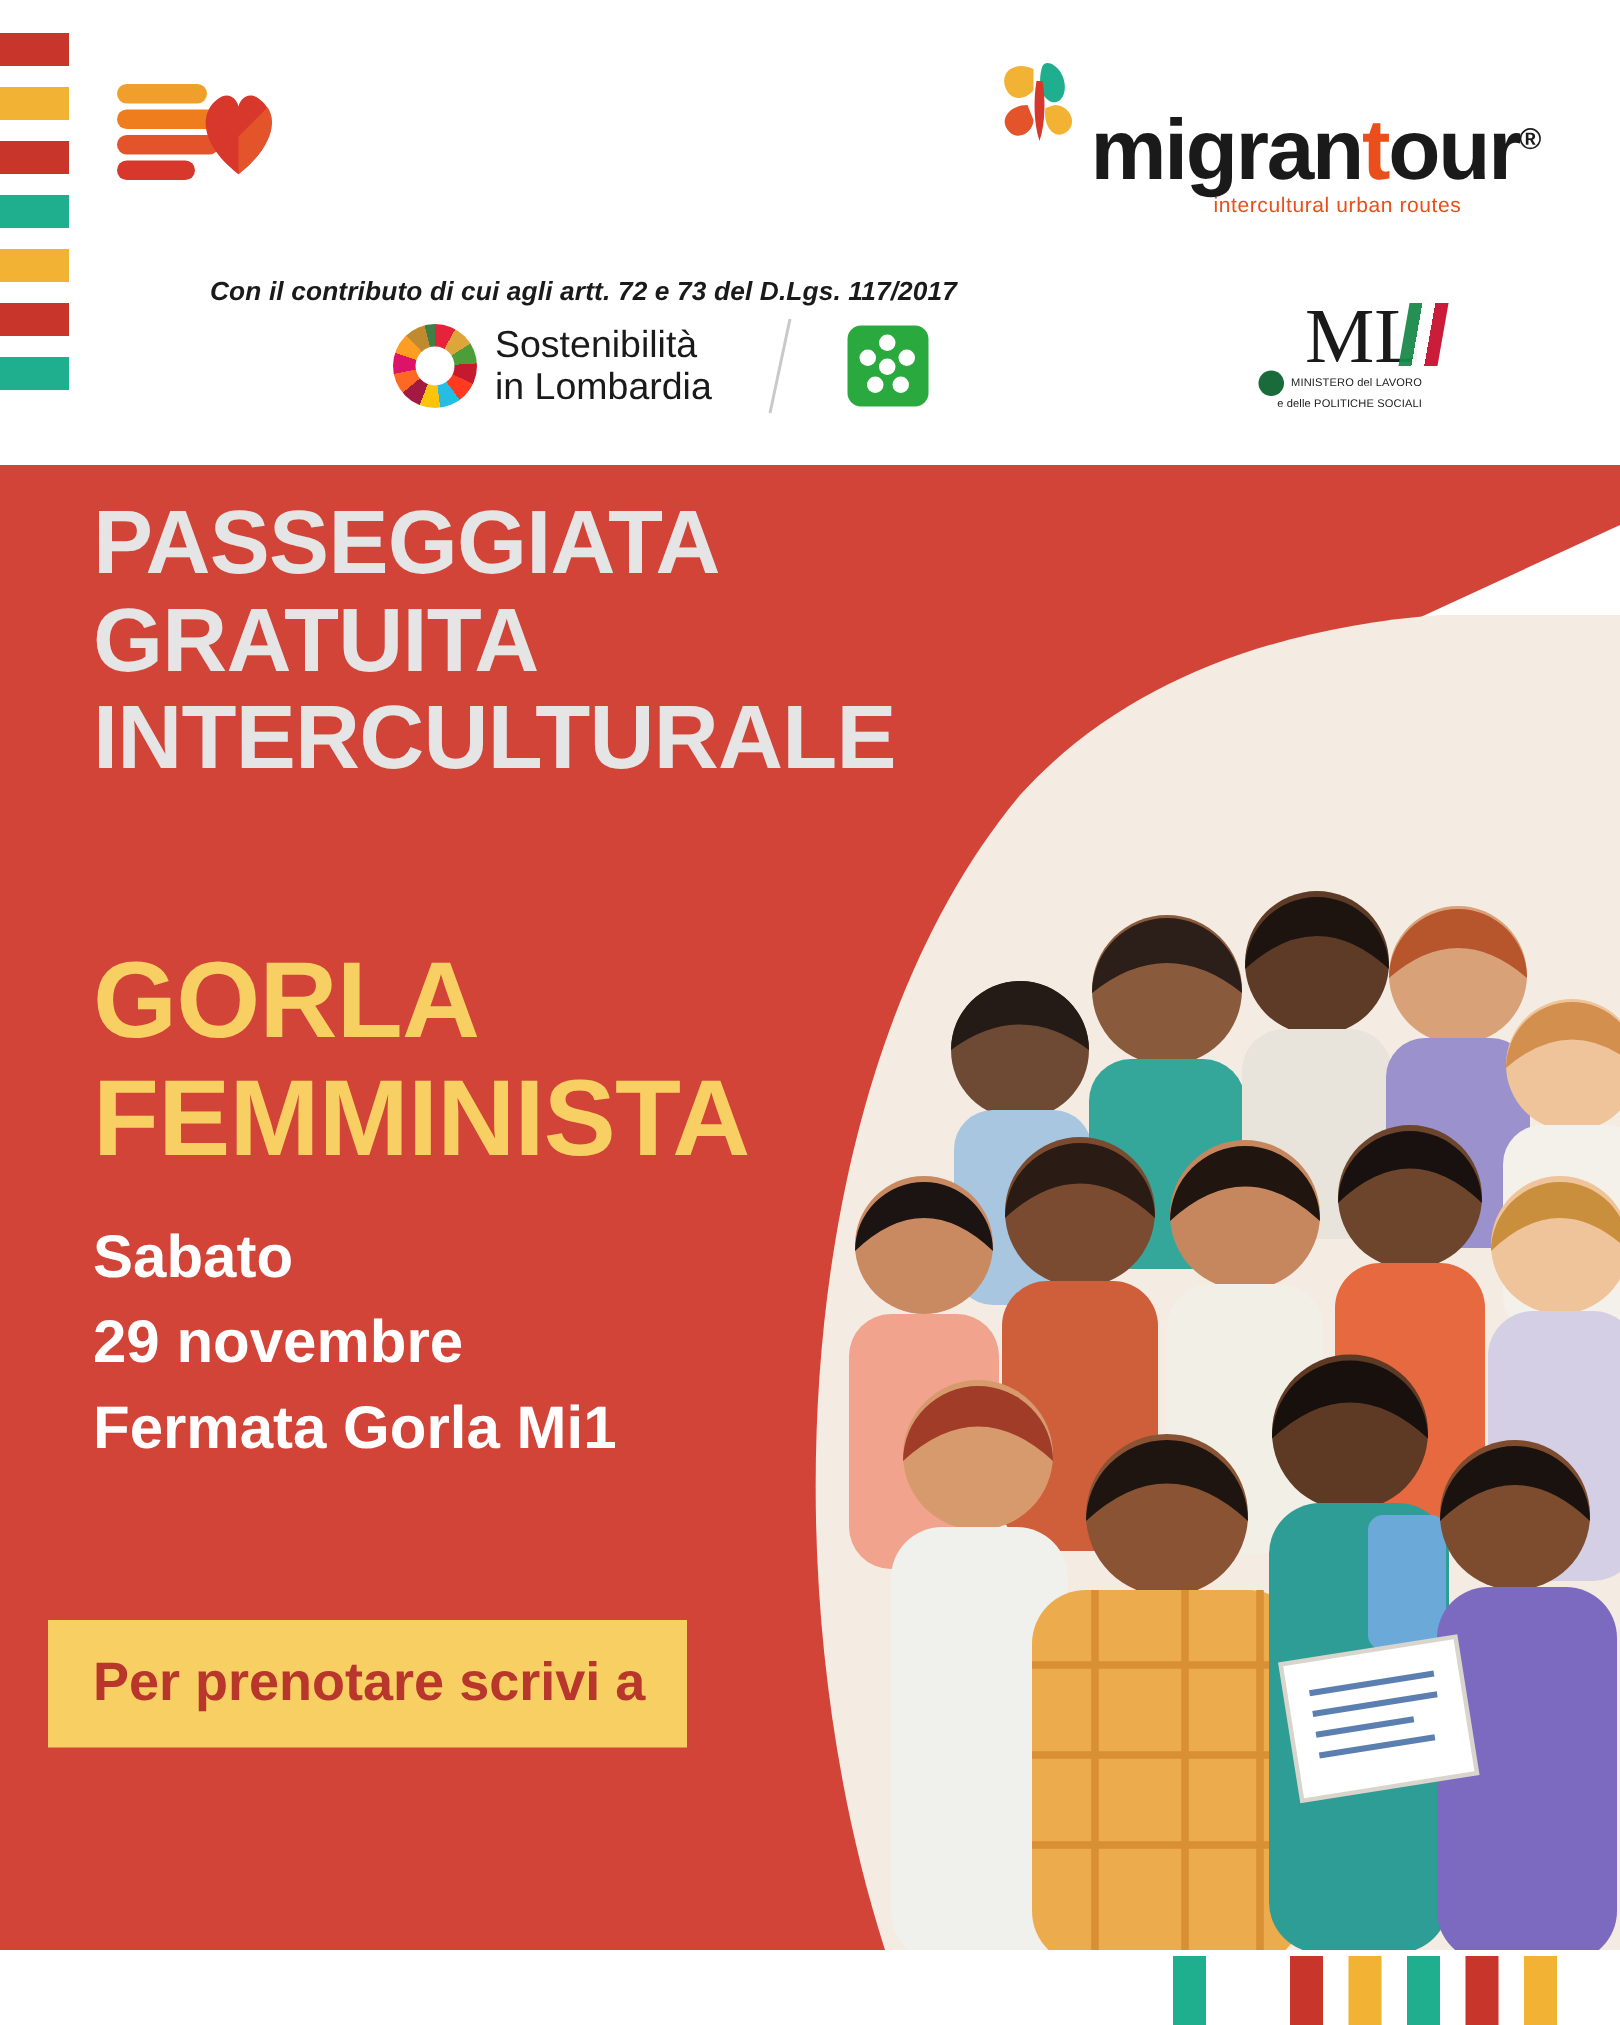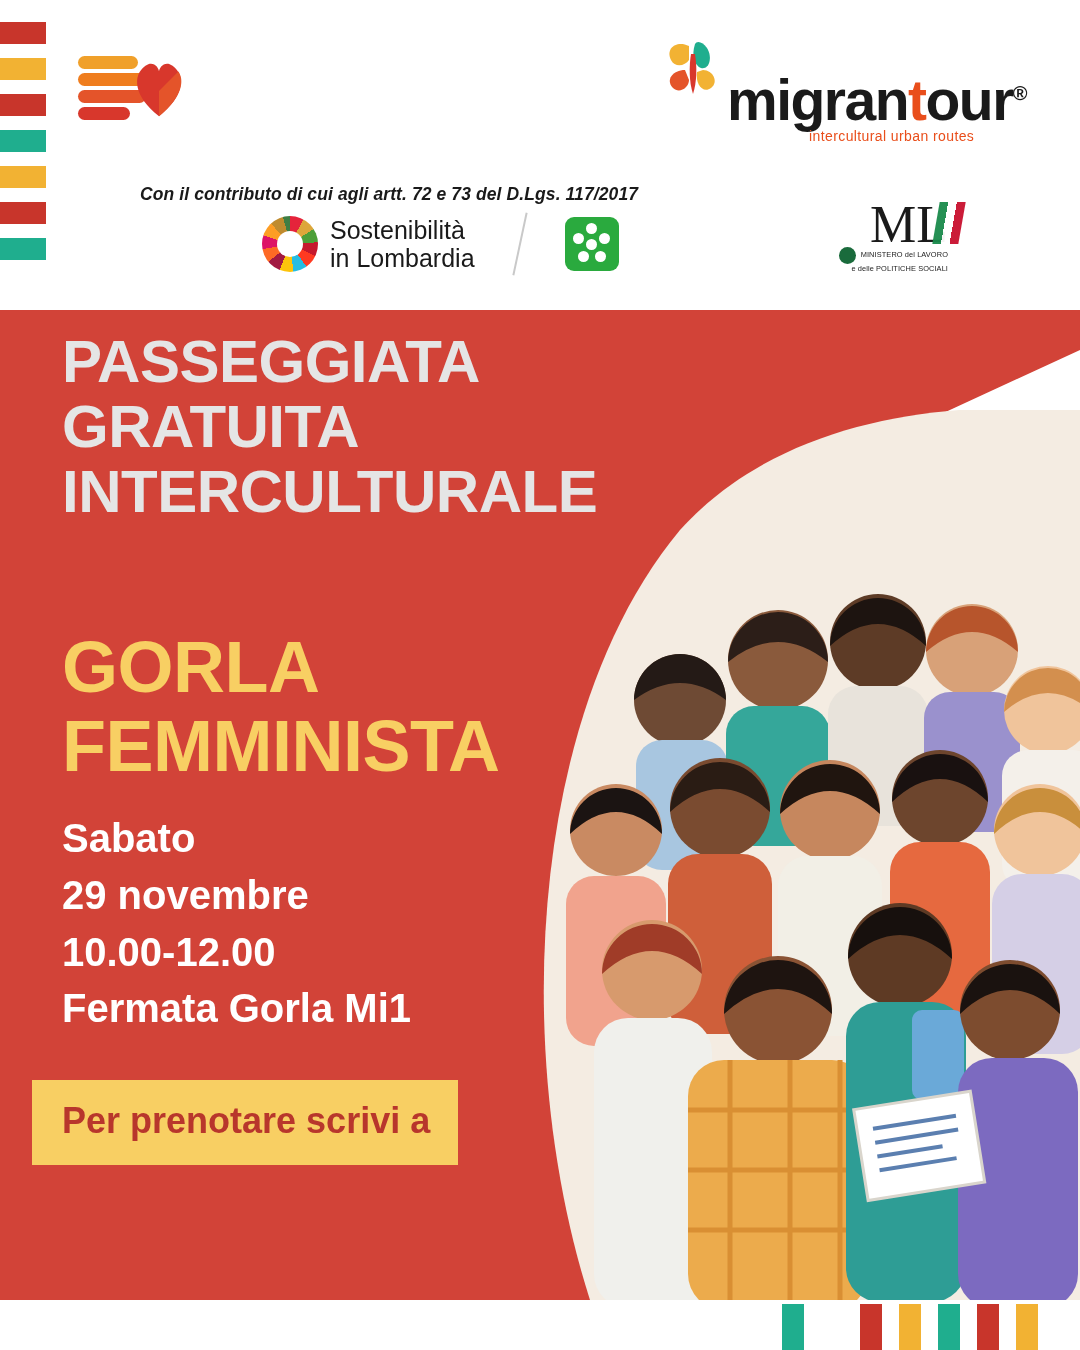--- a/index.html
+++ b/index.html
@@ -522,21 +522,20 @@
     </div>
 
     <div class="subtitle">
       <div>GORLA</div>
       <div>FEMMINISTA</div>
     </div>
 
     <div class="details">
       <div>Sabato</div>
       <div>29 novembre</div>
-      <div>10.00-12.00</div>
       <div>Fermata Gorla Mi1</div>
     </div>
 
     <div class="cta">
       <div>Per prenotare scrivi a</div>
     </div>
   </div>
 
   <div class="bottom-band">
     <div class="stripes-bottom">

